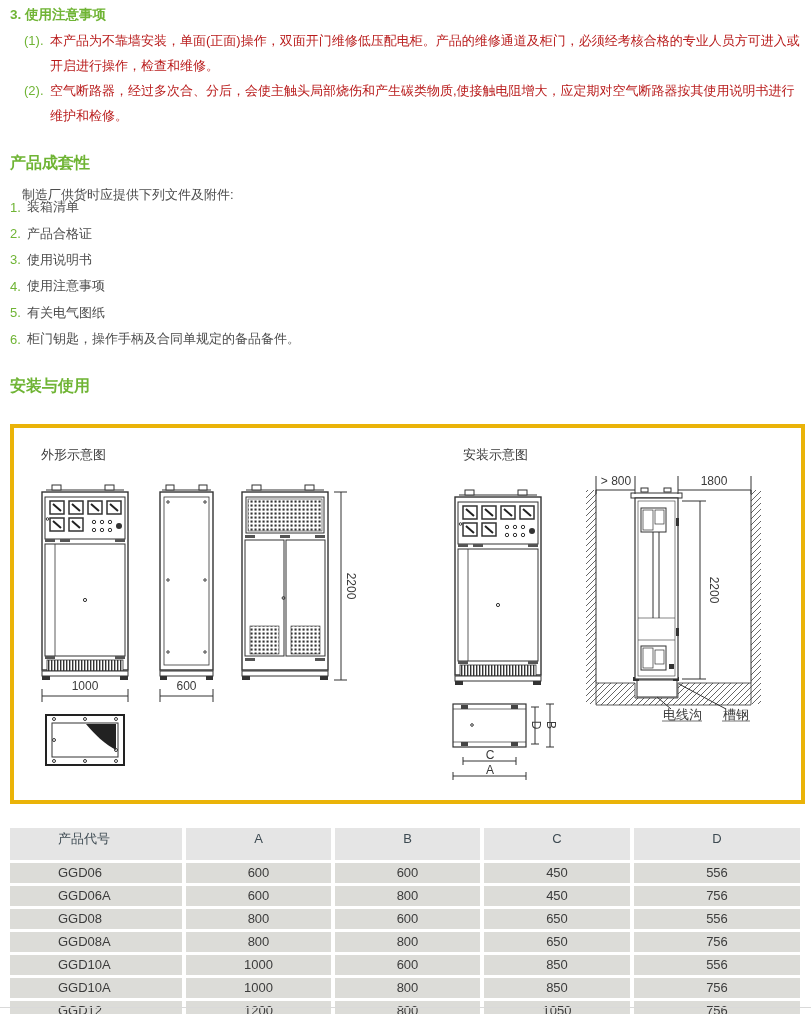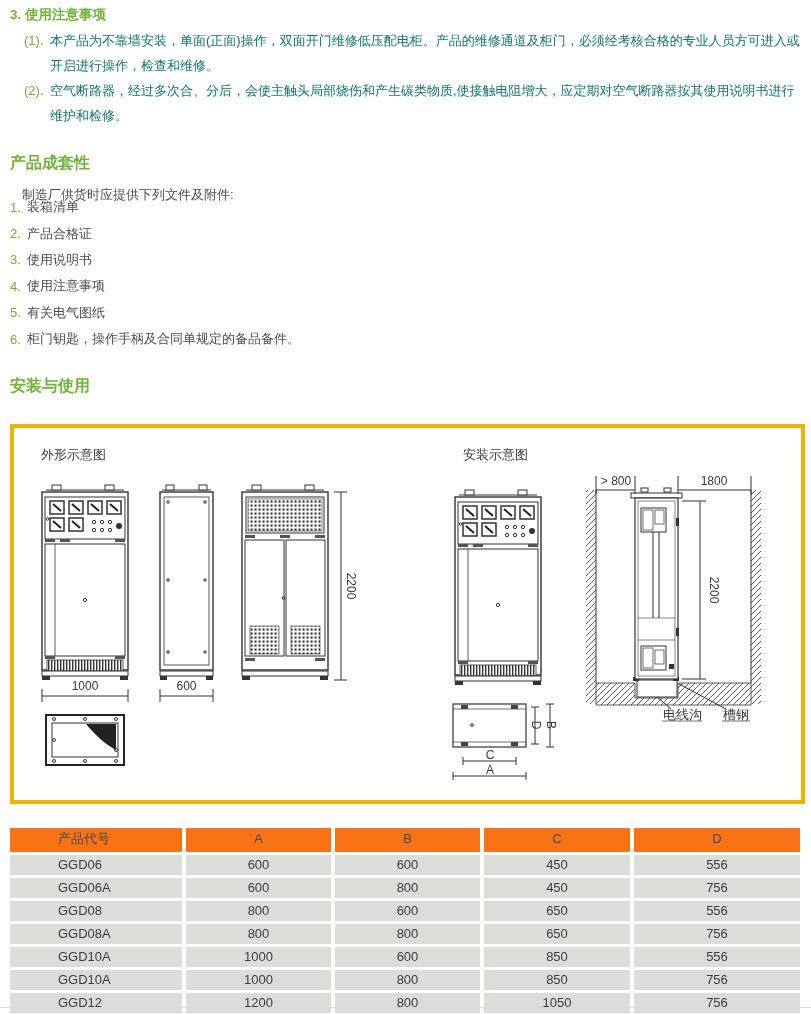--- a/index.html
+++ b/index.html
@@ -6,42 +6,42 @@
   body{
     width:811px;height:1014px;position:relative;background:#fff;
     font-family:"Liberation Sans","DejaVu Sans",sans-serif;
     color:#4d4d4d;font-size:13px;overflow:hidden;
   }
   h2.sec{position:absolute;left:10px;margin:0;font-size:16px;font-weight:bold;color:#6fb434;}
   h3.sub{position:absolute;left:10px;top:6px;margin:0;font-size:13.5px;font-weight:bold;color:#6fb434;}
   #notes-list{position:absolute;left:24px;top:28px;width:776px;}
   .note-item{display:flex;line-height:25px;}
   .note-item .num{flex:0 0 26px;color:#6fb434;}
-  .note-item .txt{flex:1;color:#0f766e;}
+  .note-item .txt{flex:1;color:#b91c1c;}
   #intro{position:absolute;left:10px;top:174px;margin:12px;}
   #doc-list{position:absolute;left:10px;top:194px;width:780px;}
   .doc-item{height:26.4px;display:flex;align-items:center;}
   .doc-item .num{flex:0 0 17px;color:#6fb434;}
   .doc-item .txt{flex:1;color:#4d4d4d;}
   #h-complete{top:141px;margin-top:12px;}
   #h-install{top:376px;}
   .diagram-box{
     position:absolute;left:10px;top:424px;width:787px;height:372px;
     border:4px solid #eab308;background:#fff;
   }
   .diagram-box svg{display:block;}
   .dlabel{font-size:13px;fill:#3a3a3a;}
   .dim{font-size:12px;fill:#3a3a3a;}
   .dim-table{
     position:absolute;left:10px;top:828px;width:790px;
     display:grid;grid-template-columns:172px 145px 145px 146px 166px;
     gap:3px 4px;background:#fff;
   }
   .dim-table .th{
-    background:#f97316;color:#3d4a52;height:24px;line-height:22px;
+    background:#e5e5e5;color:#3d4a52;height:32px;line-height:22px;
     text-align:center;font-size:13px;
   }
   .dim-table .td{
     background:#dcdcd8;color:#3c3c3c;height:20px;line-height:20px;
     text-align:center;font-size:13px;
   }
   .dim-table .first{text-align:left;padding-left:48px;}
   .dim-table .th.first{padding-left:48px;}
   .table-bottom-line{position:absolute;left:0;top:1007px;width:811px;border-top:1px solid #d9d9d9;}
 </style>

